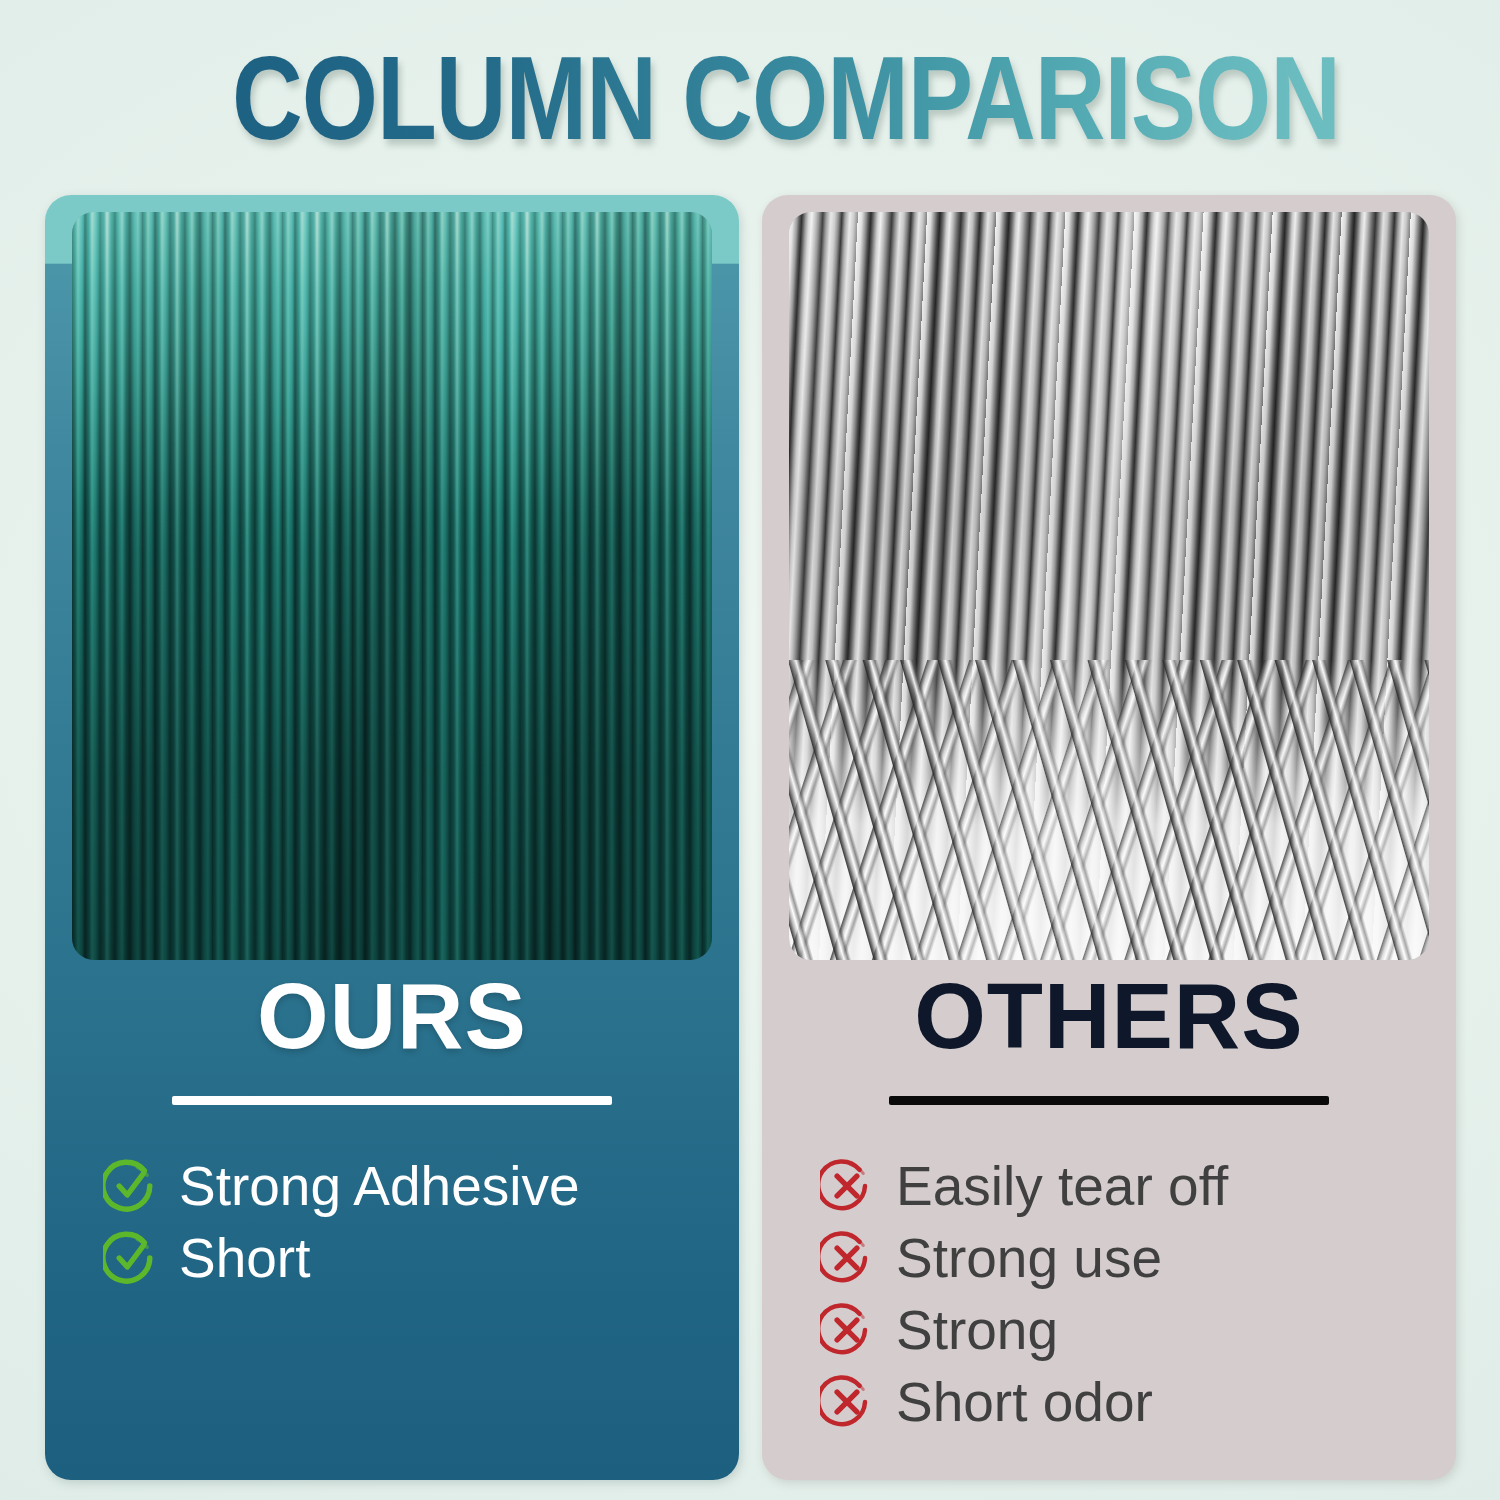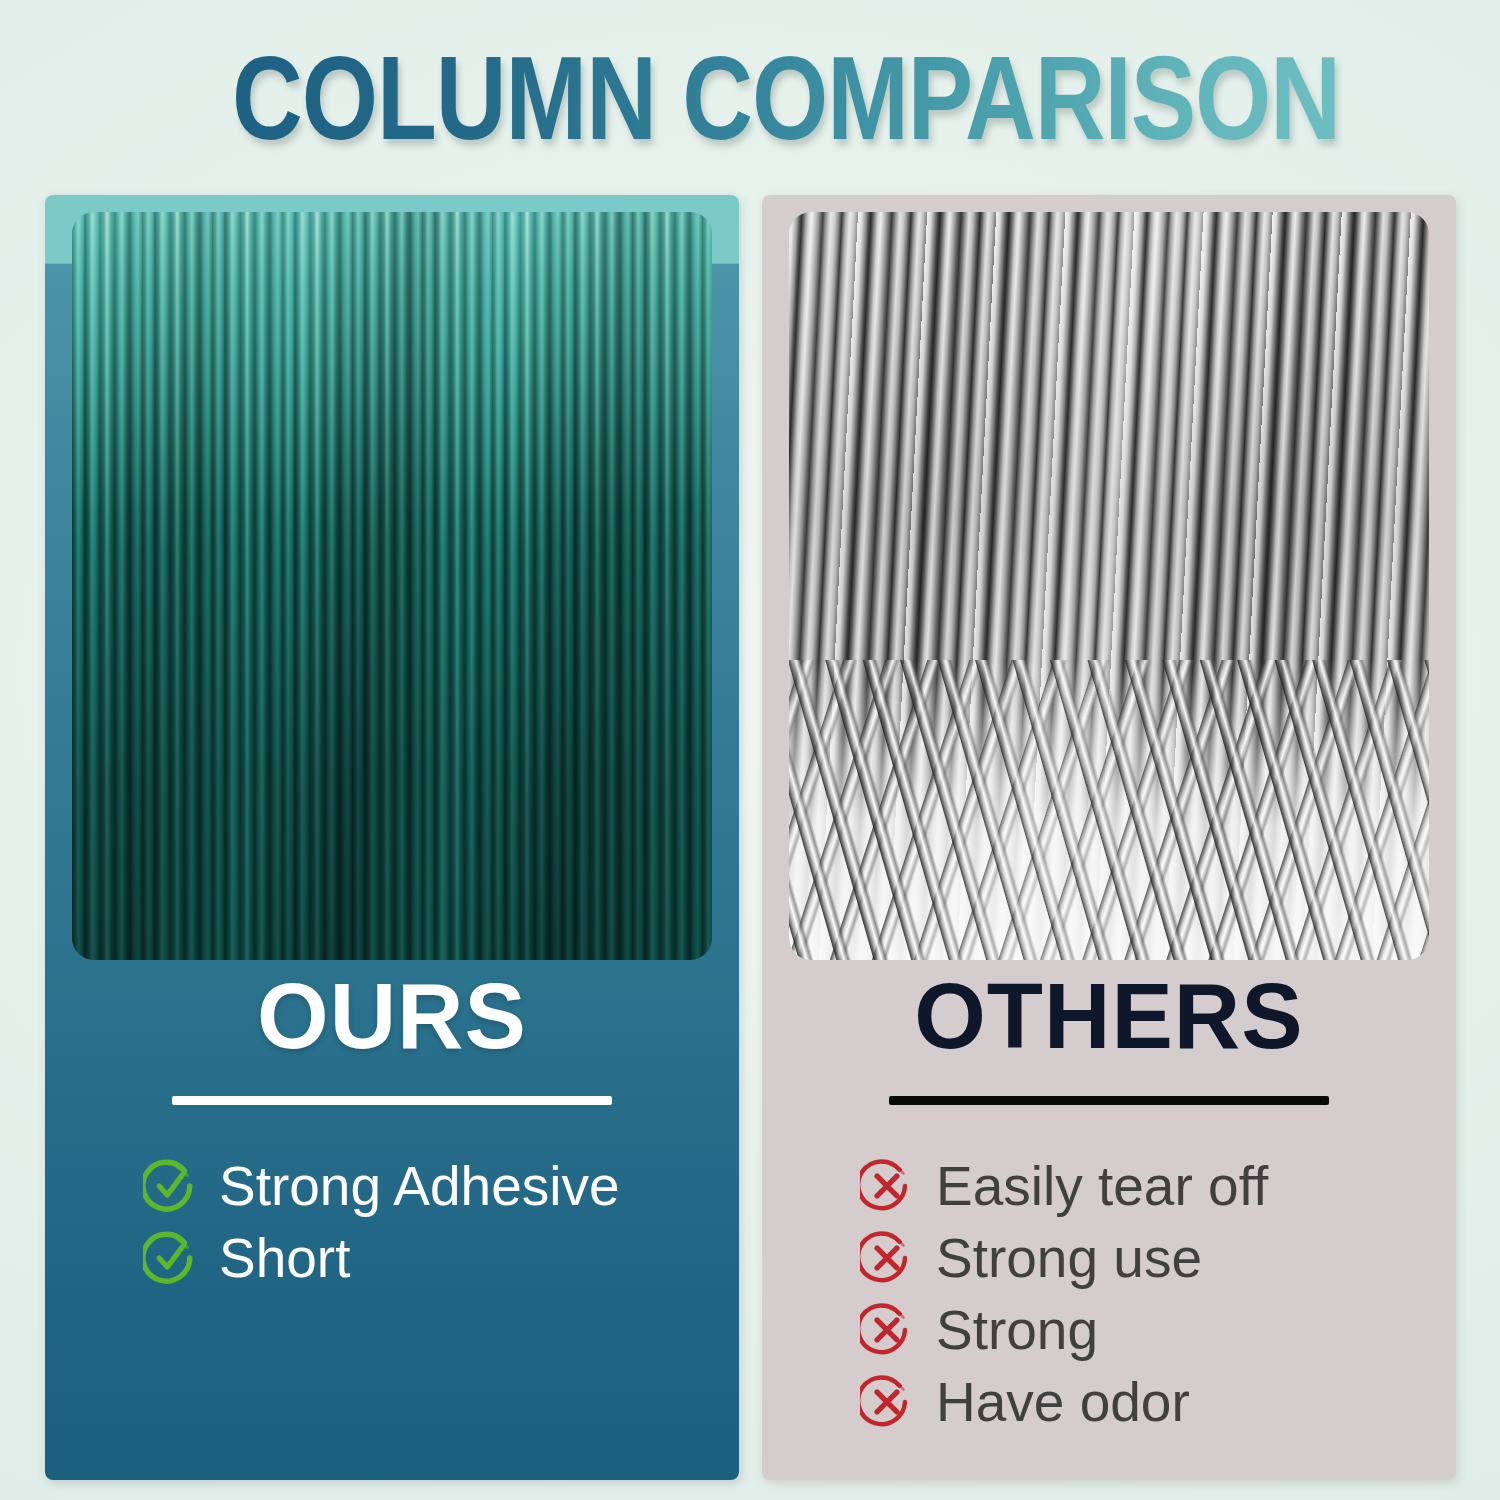--- a/index.html
+++ b/index.html
@@ -33,21 +33,21 @@
     -webkit-background-clip:text;
     background-clip:text;
     color:transparent;
     -webkit-text-fill-color:transparent;
     filter:drop-shadow(3px 5px 3px rgba(120,140,130,0.40));
   }
 
   
   .card{
     position:absolute;
-    border-radius:8px;
+    border-radius:26px;
     overflow:hidden;
   }
   .card-left{
     left:45px;top:195px;width:694px;height:1285px;
     background:linear-gradient(180deg,#7ccac7 0%,#7ccac7 5.3%,#4b95a9 5.4%,#40889f 20%,#347b95 42%,#29708c 66%,#206483 86%,#1d5f7e 100%);
     box-shadow:2px 3px 10px rgba(90,120,120,0.25);
   }
   .card-right{
     left:762px;top:195px;width:694px;height:1285px;
     background:#d5cdcd;
@@ -134,21 +134,21 @@
   .panel-title.others{color:#0f172a;}
   .rule{
     margin:34px auto 0 auto;height:9px;width:440px;border-radius:2px;
   }
   .rule.light{background:#ffffff;}
   .rule.dark{background:#0a0a0a;}
 
   
   .feature-list{
     position:absolute;left:0;top:955px;width:694px;
-    padding-left:98px;box-sizing:border-box;
+    padding-left:58px;box-sizing:border-box;
   }
   .feature-row{
     display:flex;align-items:center;height:72px;gap:22px;
   }
   .feature-icon{width:54px;height:54px;flex:0 0 54px;display:block;}
   .feature-text{
     font-size:55px;line-height:1;
     font-family:"Liberation Sans", sans-serif;
     white-space:nowrap;
   }
@@ -248,18 +248,18 @@
       </div>
       <div class="feature-row">
         <span class="feature-icon">
           <svg viewBox="0 0 60 60" width="54" height="54">
             <path d="M44 12 A26 26 0 1 0 50 30" fill="none" stroke="#c0272d" stroke-width="5" stroke-linecap="round"></path>
             <path d="M34 6 A26 26 0 0 1 48 16" fill="none" stroke="#c0272d" stroke-width="3.5" stroke-linecap="round" opacity="0.5"></path>
             <path d="M19 19 L41 41" fill="none" stroke="#c0272d" stroke-width="6" stroke-linecap="round"></path>
             <path d="M41 19 L19 41" fill="none" stroke="#c0272d" stroke-width="6" stroke-linecap="round"></path>
           </svg>
         </span>
-        <span class="feature-text">Have odor</span>
+        <span class="feature-text">Short odor</span>
       </div>
     </div>
   </div>
 
 </div>
 
 </body></html>

